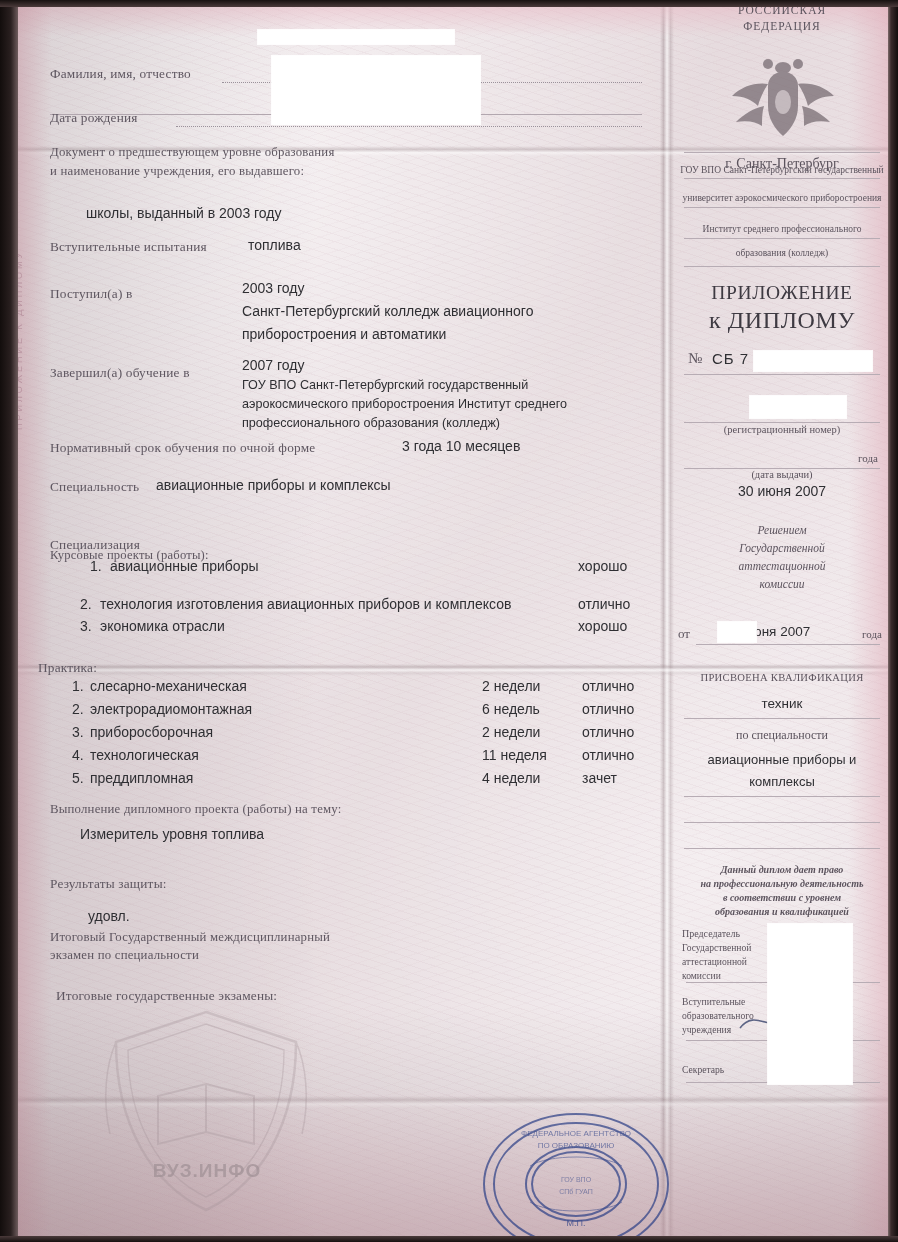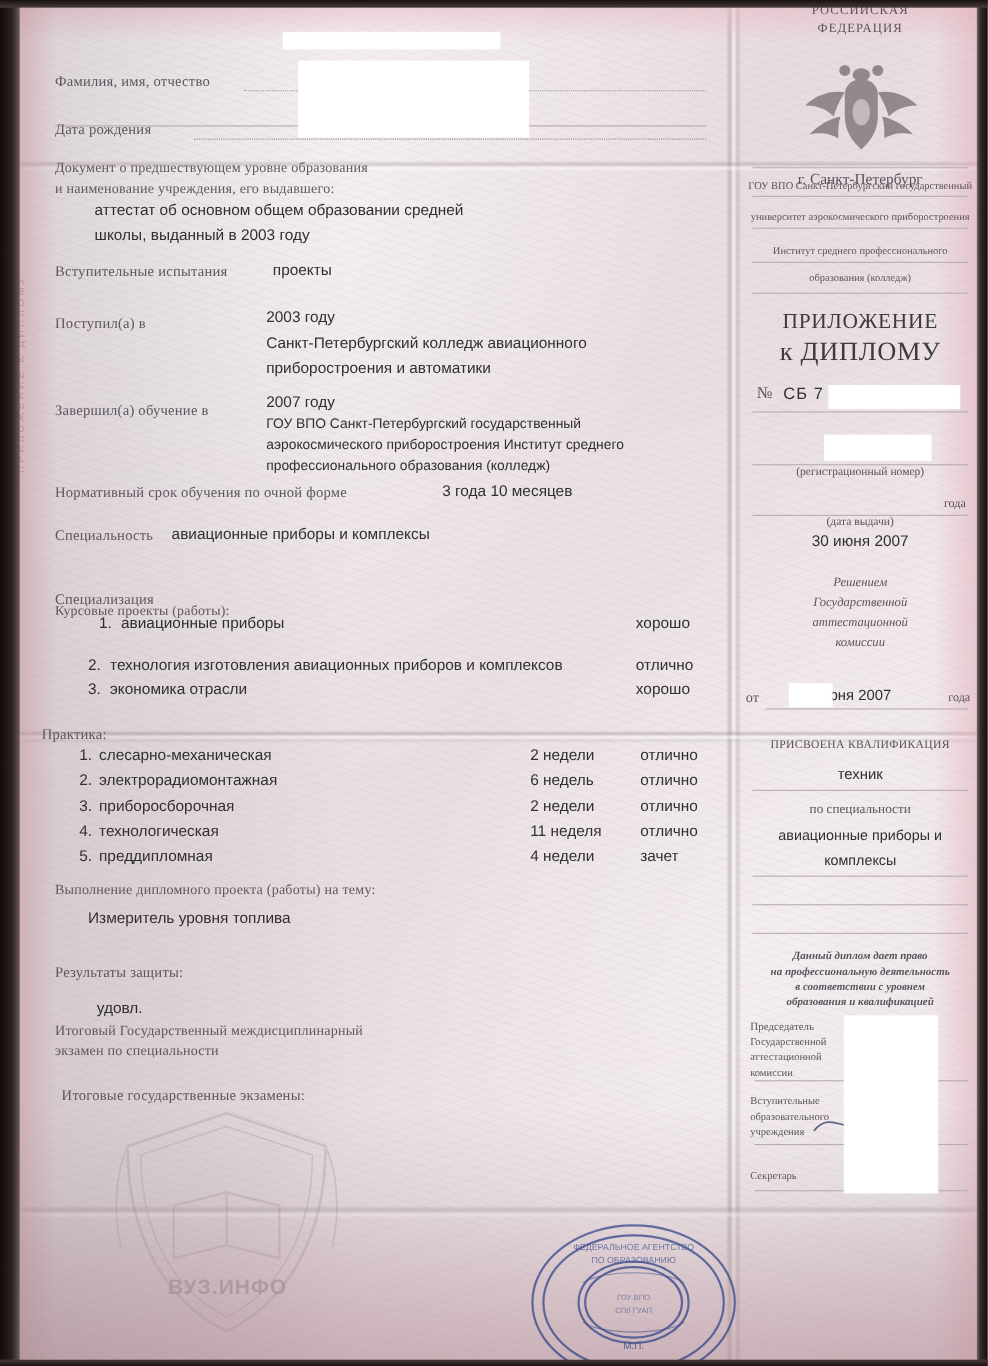--- a/index.html
+++ b/index.html
@@ -127,25 +127,24 @@
 
     <div class="row pr" style="left:6px;top:26px;">Фамилия, имя, отчество</div>
     <div class="dots" style="left:178px;top:42px;width:420px;"></div>
     <div class="line" style="left:6px;top:74px;width:592px;"></div>
 
     <div class="row pr" style="left:6px;top:70px;">Дата рождения</div>
     <div class="dots" style="left:132px;top:86px;width:466px;"></div>
 
     <div class="row pr" style="left:6px;top:105px;font-size:12.8px;">Документ о предшествующем уровне образования</div>
     <div class="row pr" style="left:6px;top:124px;font-size:12.8px;">и наименование учреждения, его выдавшего:</div>
-    <div class="row hw" style="left:42px;top:142px;">аттестат об основном общем образовании средней</div>
     <div class="row hw" style="left:42px;top:165px;">школы, выданный в 2003 году</div>
 
     <div class="row pr" style="left:6px;top:199px;">Вступительные испытания</div>
-    <div class="row hw" style="left:204px;top:197px;">проекты</div>
+    <div class="row hw" style="left:204px;top:197px;">топлива</div>
 
     <div class="row pr" style="left:6px;top:246px;">Поступил(а) в</div>
     <div class="row hw" style="left:198px;top:240px;">2003 году</div>
     <div class="row hw" style="left:198px;top:263px;">Санкт-Петербургский колледж авиационного</div>
     <div class="row hw" style="left:198px;top:286px;">приборостроения и автоматики</div>
 
     <div class="row pr" style="left:6px;top:325px;">Завершил(а) обучение в</div>
     <div class="row hw" style="left:198px;top:317px;">2007 году</div>
     <div class="row hw" style="left:198px;top:338px;font-size:12.6px;">ГОУ ВПО Санкт-Петербургский государственный</div>
     <div class="row hw" style="left:198px;top:357px;font-size:12.6px;">аэрокосмического приборостроения Институт среднего</div>

